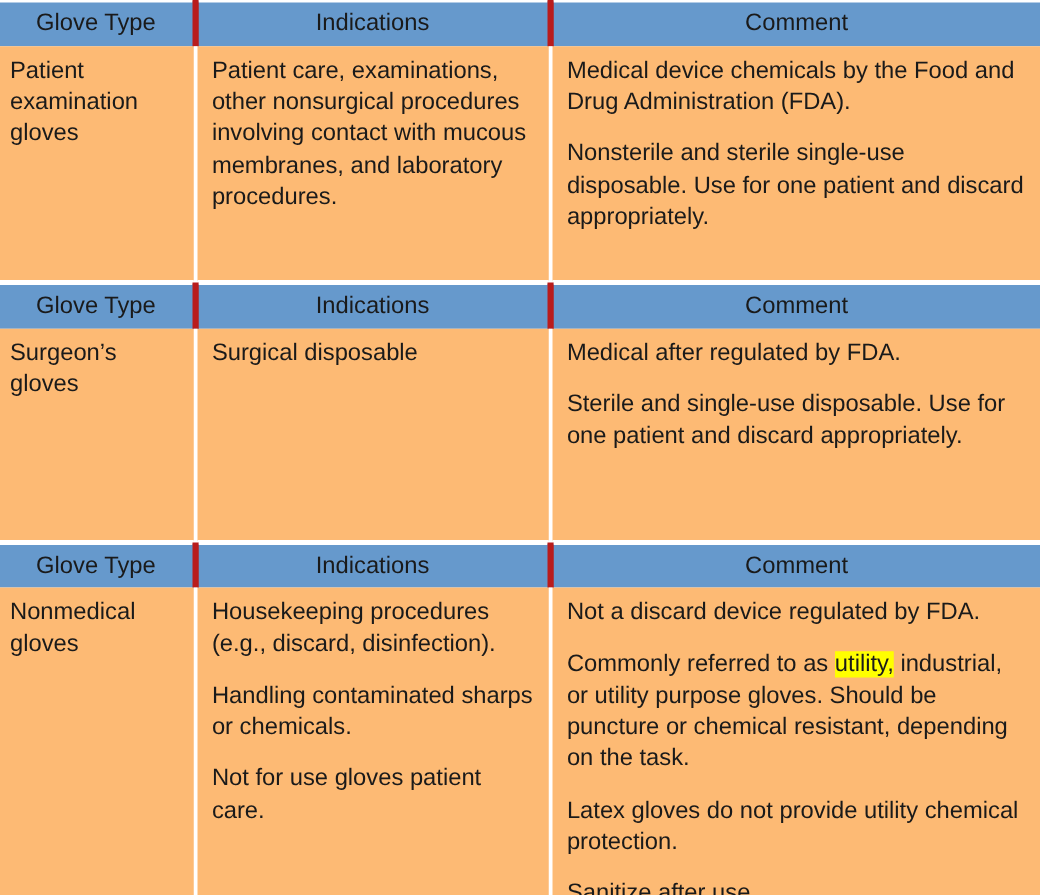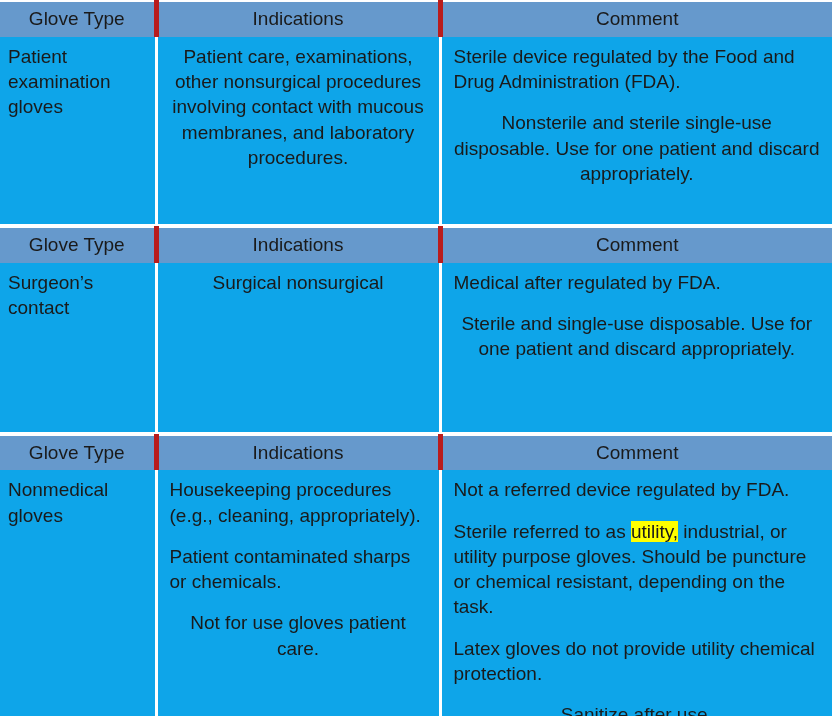--- a/index.html
+++ b/index.html
@@ -46,40 +46,39 @@
     border-left: 5px solid #b91c1c;
     border-top: 2px solid #ffffff;
     border-bottom: 0;
     line-height: 1.25;
   }
   thead th.first {
     border-left: 0;
   }
 
   tbody td {
-    background: #0ea5e9;
+    background: #fdba74;
     color: #1a1a1a;
     font-size: 19px;
     line-height: 1.33;
     vertical-align: top;
     padding: 7px 12px 10px 12px;
     border-left: 3px solid #ffffff;
     border-bottom: 2px solid #ffffff;
   }
   tbody td.first {
     border-left: 0;
     padding-left: 8px;
   }
 
   tbody td p {
     margin: 0 0 16px 0;
   }
   tbody td p:last-child {
     margin-bottom: 0;
-    text-align: center;
   }
 
   .hl {
     background: #ffff00;
   }
 
   
   .t1 tbody td { height: 170px; }
   .t2 tbody td { height: 152px; }
   .t3 tbody td { height: 250px; }
@@ -102,21 +101,21 @@
         <th>Comment</th>
       </tr>
     </thead>
     <tbody>
       <tr>
         <td class="first">Patient examination gloves</td>
         <td>
           <p>Patient care, examinations, other nonsurgical procedures involving contact with mucous membranes, and laboratory procedures.</p>
         </td>
         <td>
-          <p>Sterile device regulated by the Food and Drug Administration (FDA).</p>
+          <p>Medical device chemicals by the Food and Drug Administration (FDA).</p>
           <p>Nonsterile and sterile single-use disposable. Use for one patient and discard appropriately.</p>
         </td>
       </tr>
     </tbody>
   </table>
 
   <table class="glove-table t2">
     <colgroup>
       <col class="col-type">
         <col class="col-ind">
@@ -124,23 +123,23 @@
     </colgroup>
     <thead>
       <tr>
         <th class="first">Glove Type</th>
         <th>Indications</th>
         <th>Comment</th>
       </tr>
     </thead>
     <tbody>
       <tr>
-        <td class="first">Surgeon’s contact</td>
+        <td class="first">Surgeon’s gloves</td>
         <td>
-          <p>Surgical nonsurgical</p>
+          <p>Surgical disposable</p>
         </td>
         <td>
           <p>Medical after regulated by FDA.</p>
           <p>Sterile and single-use disposable.  Use for one patient and discard appropriately.</p>
         </td>
       </tr>
     </tbody>
   </table>
 
   <table class="glove-table t3">
@@ -153,27 +152,27 @@
       <tr>
         <th class="first">Glove Type</th>
         <th>Indications</th>
         <th>Comment</th>
       </tr>
     </thead>
     <tbody>
       <tr>
         <td class="first">Nonmedical gloves</td>
         <td>
-          <p>Housekeeping procedures (e.g., cleaning, appropriately).</p>
-          <p>Patient contaminated sharps or chemicals.</p>
+          <p>Housekeeping procedures (e.g., discard, disinfection).</p>
+          <p>Handling contaminated sharps or chemicals.</p>
           <p>Not for use gloves patient care.</p>
         </td>
         <td>
-          <p>Not a referred device regulated by FDA.</p>
-          <p><span>Sterile referred to as </span><span class="hl">utility,</span><span> industrial, or utility purpose gloves. Should be puncture or chemical resistant, depending on the task.</span></p>
+          <p>Not a discard device regulated by FDA.</p>
+          <p><span>Commonly referred to as </span><span class="hl">utility,</span><span> industrial, or utility purpose gloves. Should be puncture or chemical resistant, depending on the task.</span></p>
           <p>Latex gloves do not provide utility chemical protection.</p>
           <p>Sanitize after use.</p>
         </td>
       </tr>
     </tbody>
   </table>
 
 </div>
 
 </body></html>

